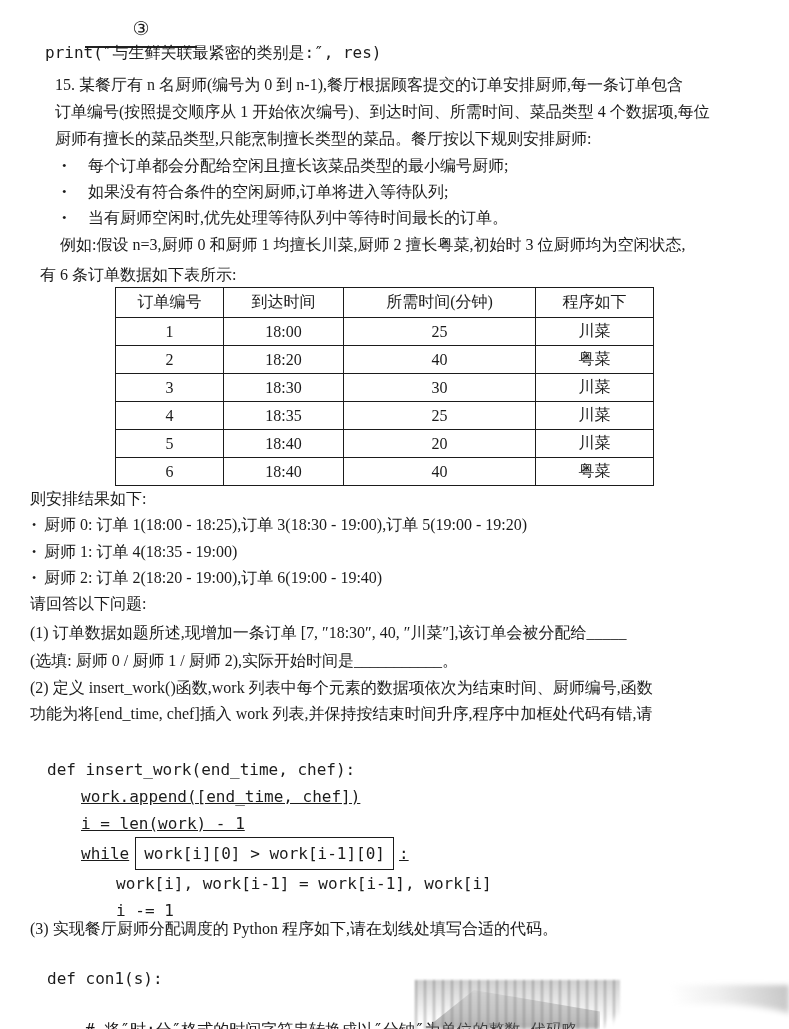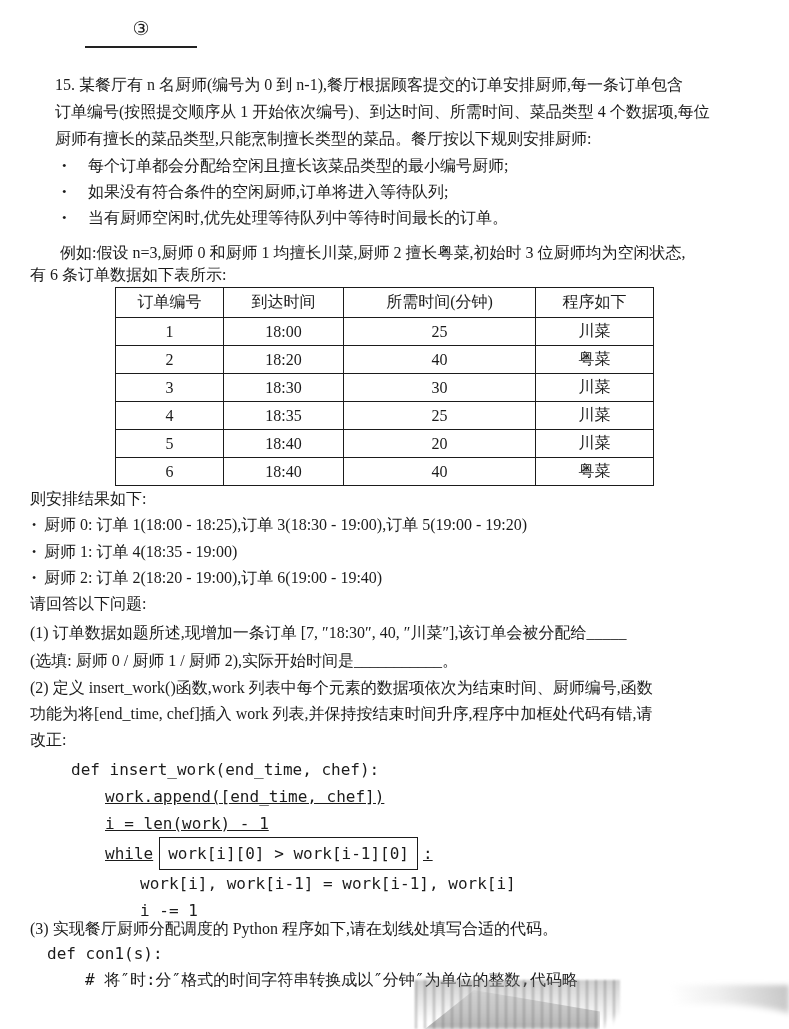--- a/index.html
+++ b/index.html
@@ -23,56 +23,56 @@
   }
   
   .printline{top:40px;left:45px;line-height:26px;white-space:pre;}
   
   .para15{top:71px;left:30px;margin-left:25px;}
   
   .rules{top:153px;left:62px;}
   .rule-row{display:flex;align-items:flex-start;line-height:26px;white-space:pre;}
   .bdot{width:26px;font-size:13px;line-height:26px;}
   
-  .ex1{top:240px;left:60px;line-height:26px;white-space:pre;}
-  .ex2{top:262px;left:30px;line-height:26px;white-space:pre;}
+  .ex1{top:232px;left:60px;line-height:26px;white-space:pre;}
+  .ex2{top:262px;left:40px;line-height:26px;white-space:pre;}
   
   .tblwrap{top:287px;left:115px;}
   table.orders{border-collapse:collapse;table-layout:fixed;width:538px;}
   table.orders td{
     border:1.5px solid #1b1b1b;
     text-align:center;vertical-align:middle;
     height:27px;padding:0;font-size:16px;
   }
   table.orders tr.hdr td{height:29px;}
   
   .res-intro{top:486px;left:30px;line-height:26px;white-space:pre;}
   .chefs{top:512px;left:32px;}
   .chef-row{display:flex;align-items:flex-start;line-height:26.5px;white-space:pre;}
   .cdot{width:12px;font-size:12px;line-height:26.5px;}
   .ask{top:591px;left:30px;line-height:26px;white-space:pre;}
   .q1{top:619px;left:30px;}
   .q1 .ln{line-height:28px;}
   .q2{top:675px;left:30px;}
   .q2 .ln{line-height:26px;}
   
-  .code1{top:756px;left:47px;margin-left:24px;}
+  .code1{top:756px;left:47px;}
   .cl{line-height:27px;white-space:pre;font-size:16px;}
   .ind1{padding-left:34px;text-decoration:underline;}
   .ind2{padding-left:69px;}
   .errbox{
     display:inline-block;
     border:1.5px solid #1b1b1b;
     padding:5px 8px;
     margin:0 5px 0 6px;
     line-height:21px;
   }
   .q3{top:916px;left:30px;line-height:26px;white-space:pre;}
   .code2{top:941px;left:47px;}
-  .code2 .cl{line-height:26px;}
+  .code2 .cl{line-height:26px;margin-top:25px;}
   .cmt-ind{padding-left:38px;}
   
   .smear{
     top:980px;left:415px;width:205px;height:49px;
     background:
       repeating-linear-gradient(90deg, rgba(90,90,90,.38) 0 2px, rgba(255,255,255,0) 2px 9px),
       linear-gradient(180deg, rgba(130,130,130,.38), rgba(220,220,220,0) 85%);
     filter:blur(1px);
   }
   .wedge{
@@ -94,20 +94,21 @@
 </style>
 </head>
 <body>
 
 <div class="page">
 
   <div class="abs blank3">
     <span>③</span>
   </div>
 
+  <div class="abs printline mono">print(″与生鲜关联最紧密的类别是:″, res)</div>
 
   <div class="abs para15">
     <div class="ln">15. 某餐厅有 n 名厨师(编号为 0 到 n-1),餐厅根据顾客提交的订单安排厨师,每一条订单包含</div>
     <div class="ln">订单编号(按照提交顺序从 1 开始依次编号)、到达时间、所需时间、菜品类型 4 个数据项,每位</div>
     <div class="ln">厨师有擅长的菜品类型,只能烹制擅长类型的菜品。餐厅按以下规则安排厨师:</div>
   </div>
 
   <div class="abs rules">
     <div class="rule-row">
       <span class="bdot">•</span>
@@ -201,21 +202,20 @@
   <div class="abs ask">请回答以下问题:</div>
 
   <div class="abs q1">
     <div class="ln">(1) 订单数据如题所述,现增加一条订单 [7, ″18:30″, 40, ″川菜″],该订单会被分配给_____</div>
     <div class="ln">(选填: 厨师 0 / 厨师 1 / 厨师 2),实际开始时间是___________。</div>
   </div>
 
   <div class="abs q2">
     <div class="ln">(2) 定义 insert_work()函数,work 列表中每个元素的数据项依次为结束时间、厨师编号,函数</div>
     <div class="ln">功能为将[end_time, chef]插入 work 列表,并保持按结束时间升序,程序中加框处代码有错,请</div>
-    <div class="ln">改正:</div>
   </div>
 
   <div class="abs code1 mono">
     <div class="cl">def insert_work(end_time, chef):</div>
     <div class="cl ind1">work.append([end_time, chef])</div>
     <div class="cl ind1">i = len(work) - 1</div>
     <div class="cl ind1"><span>while</span><span class="errbox">work[i][0] &gt; work[i-1][0]</span><span>:</span></div>
     <div class="cl ind2">work[i], work[i-1] = work[i-1], work[i]</div>
     <div class="cl ind2">i -= 1</div>
   </div>

